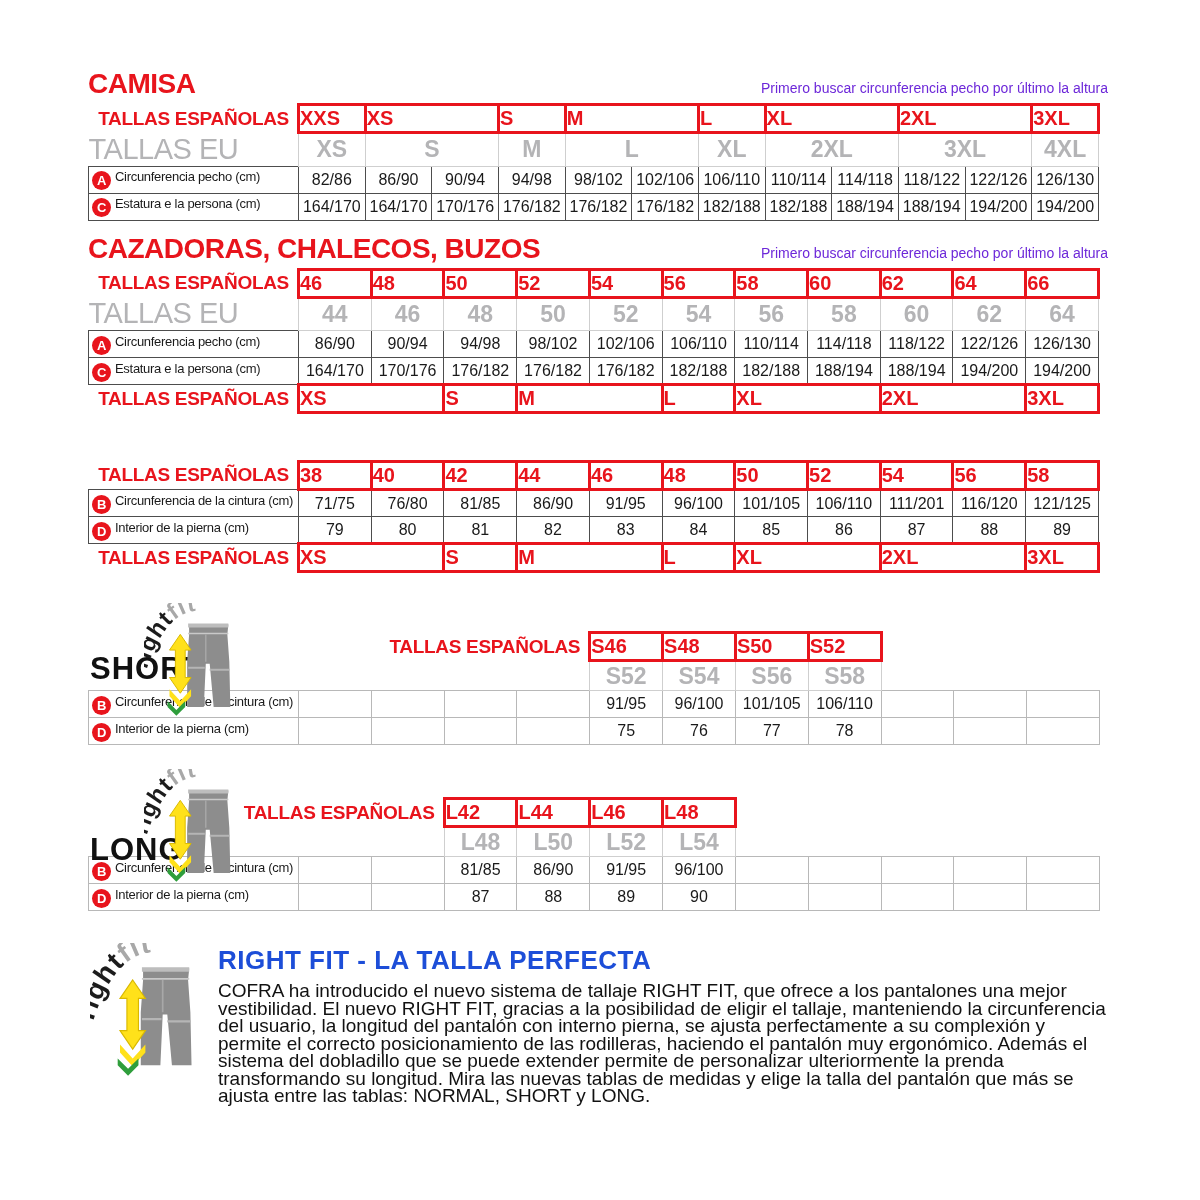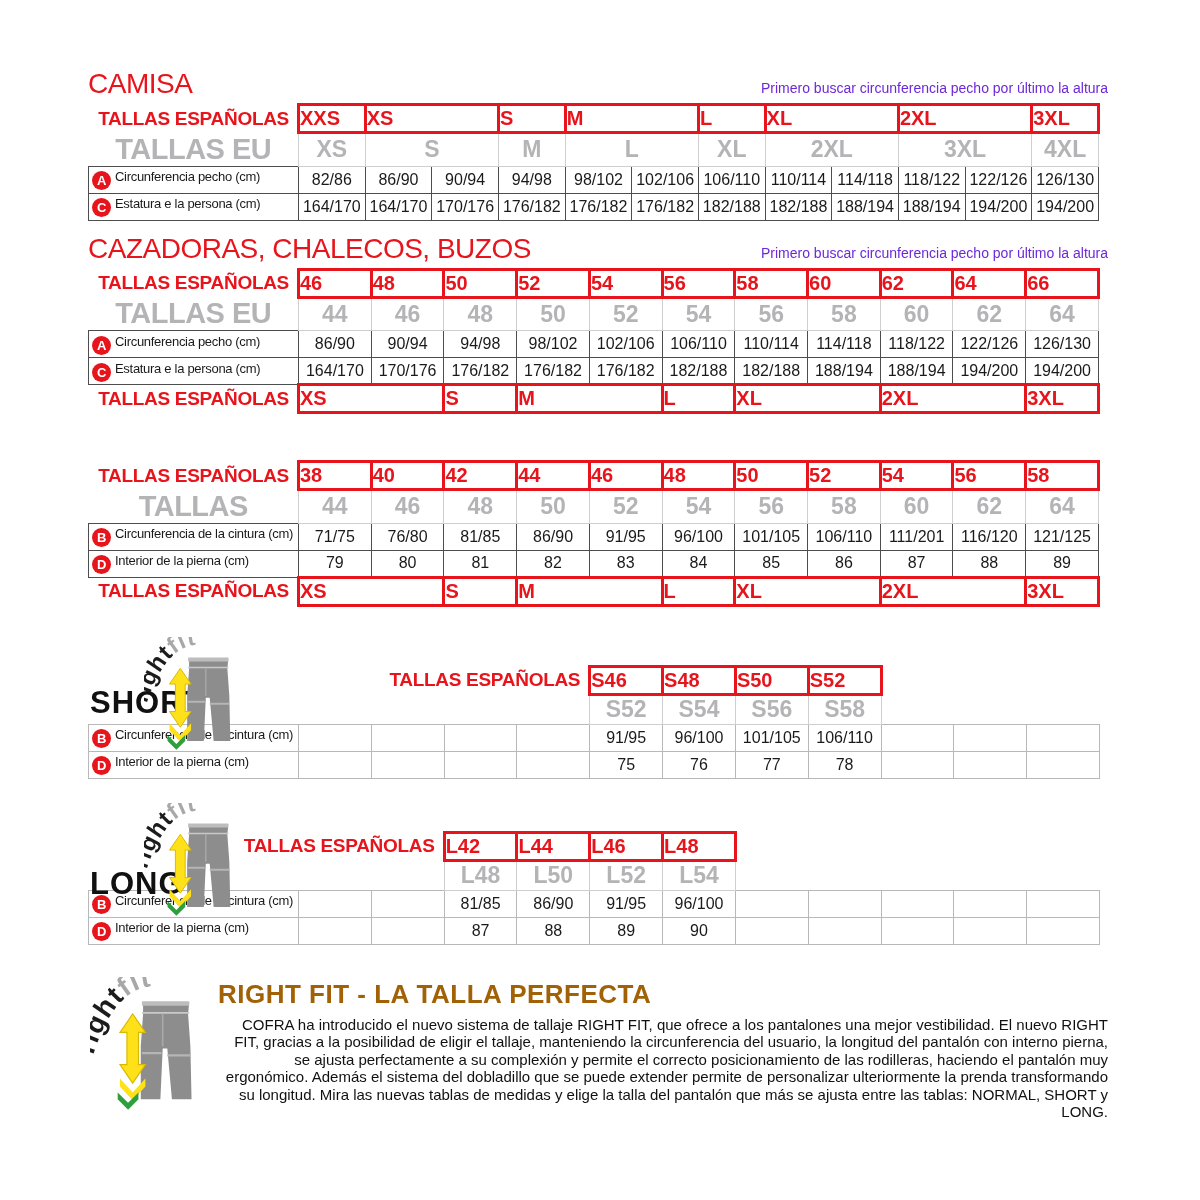--- a/index.html
+++ b/index.html
@@ -8,50 +8,50 @@
     --grayborder:#cfcfcf;
     --darkborder:#4d4d4d;
     --fitborder:#b8b8b8;
     --ink:#1a1a1a;
   }
   *{box-sizing:border-box;}
   body{margin:0;background:#ffffff;font-family:"Liberation Sans",sans-serif;color:var(--ink);}
   .page{width:1200px;height:1200px;background:#fff;padding:70px 92px 0 88px;overflow:hidden;position:relative;}
 
   .sec-head{display:flex;justify-content:space-between;align-items:flex-end;margin:0 0 5px 0;}
-  .sec-title{margin:0;color:var(--red);font-size:28px;font-weight:normal;letter-spacing:-0.5px;line-height:1;}
+  .sec-title{margin:0;color:var(--red);font-size:28px;font-weight:bold;letter-spacing:-0.5px;line-height:1;}
   .sec-note{font-size:14px;color:#6d28d9;padding-bottom:2px;white-space:nowrap;}
 
   table.sz{border-collapse:collapse;table-layout:fixed;width:1012px;}
   table.sz td{padding:0;overflow:hidden;}
   .lbl{border:none;white-space:nowrap;margin-top:10px;}
   .es-lbl{color:var(--red);font-weight:bold;font-size:19px;text-align:right;padding-right:8px !important;letter-spacing:-0.3px;}
-  .eu-lbl{color:var(--gray);font-weight:bold;font-size:29px;text-align:center;letter-spacing:-0.5px;}
+  .eu-lbl{color:var(--gray);font-weight:normal;font-size:29px;text-align:left;letter-spacing:-0.5px;}
   .es-cell{border:3px solid var(--red);color:var(--red);font-weight:bold;font-size:20px;text-align:left;height:28px;}
   .eu-cell{border:1px solid var(--grayborder);color:var(--gray);font-weight:bold;font-size:23px;text-align:center;height:30px;}
   .d-cell{border:1px solid var(--darkborder);font-size:16px;text-align:center;height:27px;background:#fff;}
   .d-lbl{border:1px solid var(--darkborder);text-align:left;font-size:13px;letter-spacing:-0.3px;padding-left:3px !important;white-space:nowrap;}
   .badge{display:inline-block;width:19px;height:19px;line-height:19px;border-radius:50%;background:var(--red);color:#fff;font-weight:bold;font-size:13px;text-align:center;margin-right:4px;vertical-align:-4px;}
   .ghost{border:none;}
   table.fit .d-cell,table.fit .d-lbl{border-color:var(--fitborder);}
 
   #caz-sec{margin-top:14px;}
   #pant-sec{margin-top:46px;}
   #short-sec{margin-top:58px;}
   #long-sec{margin-top:52px;}
 
   .fit-wrap{position:relative;}
   .fit-name{position:absolute;left:2px;font-size:31px;font-weight:bold;letter-spacing:1px;color:#111;}
   .fit-logo{position:absolute;left:56px;top:-28px;line-height:0;}
 
   .rf{display:flex;margin-top:32px;align-items:flex-start;}
   .rf-logo{line-height:0;margin-left:2px;}
   .rf-text{margin-left:8px;}
-  .rf-title{margin:2px 0 6px 0;font-size:26px;font-weight:bold;letter-spacing:0.5px;color:#a16207;}
-  .rf-par{margin:0;font-size:15px;line-height:17.5px;width:890px;color:#111;text-align:right;}
+  .rf-title{margin:2px 0 6px 0;font-size:26px;font-weight:bold;letter-spacing:0.5px;color:#1d4ed8;}
+  .rf-par{margin:0;font-size:19px;line-height:17.5px;width:890px;color:#111;}
 </style>
 </head>
 <body>
 
 <div class="page">
 
   <section id="camisa-sec">
     <div class="sec-head">
       <h2 class="sec-title">CAMISA</h2>
       <div class="sec-note">Primero buscar circunferencia pecho por último la altura</div>
@@ -248,34 +248,20 @@
               <td class="es-cell" colspan="1">40</td>
               <td class="es-cell" colspan="1">42</td>
               <td class="es-cell" colspan="1">44</td>
               <td class="es-cell" colspan="1">46</td>
               <td class="es-cell" colspan="1">48</td>
               <td class="es-cell" colspan="1">50</td>
               <td class="es-cell" colspan="1">52</td>
               <td class="es-cell" colspan="1">54</td>
               <td class="es-cell" colspan="1">56</td>
               <td class="es-cell" colspan="1">58</td>
-            </tr>
-            <tr>
-              <td class="lbl eu-lbl">TALLAS</td>
-              <td class="eu-cell" colspan="1">44</td>
-              <td class="eu-cell" colspan="1">46</td>
-              <td class="eu-cell" colspan="1">48</td>
-              <td class="eu-cell" colspan="1">50</td>
-              <td class="eu-cell" colspan="1">52</td>
-              <td class="eu-cell" colspan="1">54</td>
-              <td class="eu-cell" colspan="1">56</td>
-              <td class="eu-cell" colspan="1">58</td>
-              <td class="eu-cell" colspan="1">60</td>
-              <td class="eu-cell" colspan="1">62</td>
-              <td class="eu-cell" colspan="1">64</td>
             </tr>
             <tr>
               <td class="d-lbl"><span class="badge">B</span>Circunferencia de la cintura (cm)</td>
               <td class="d-cell">71/75</td>
               <td class="d-cell">76/80</td>
               <td class="d-cell">81/85</td>
               <td class="d-cell">86/90</td>
               <td class="d-cell">91/95</td>
               <td class="d-cell">96/100</td>
               <td class="d-cell">101/105</td>

